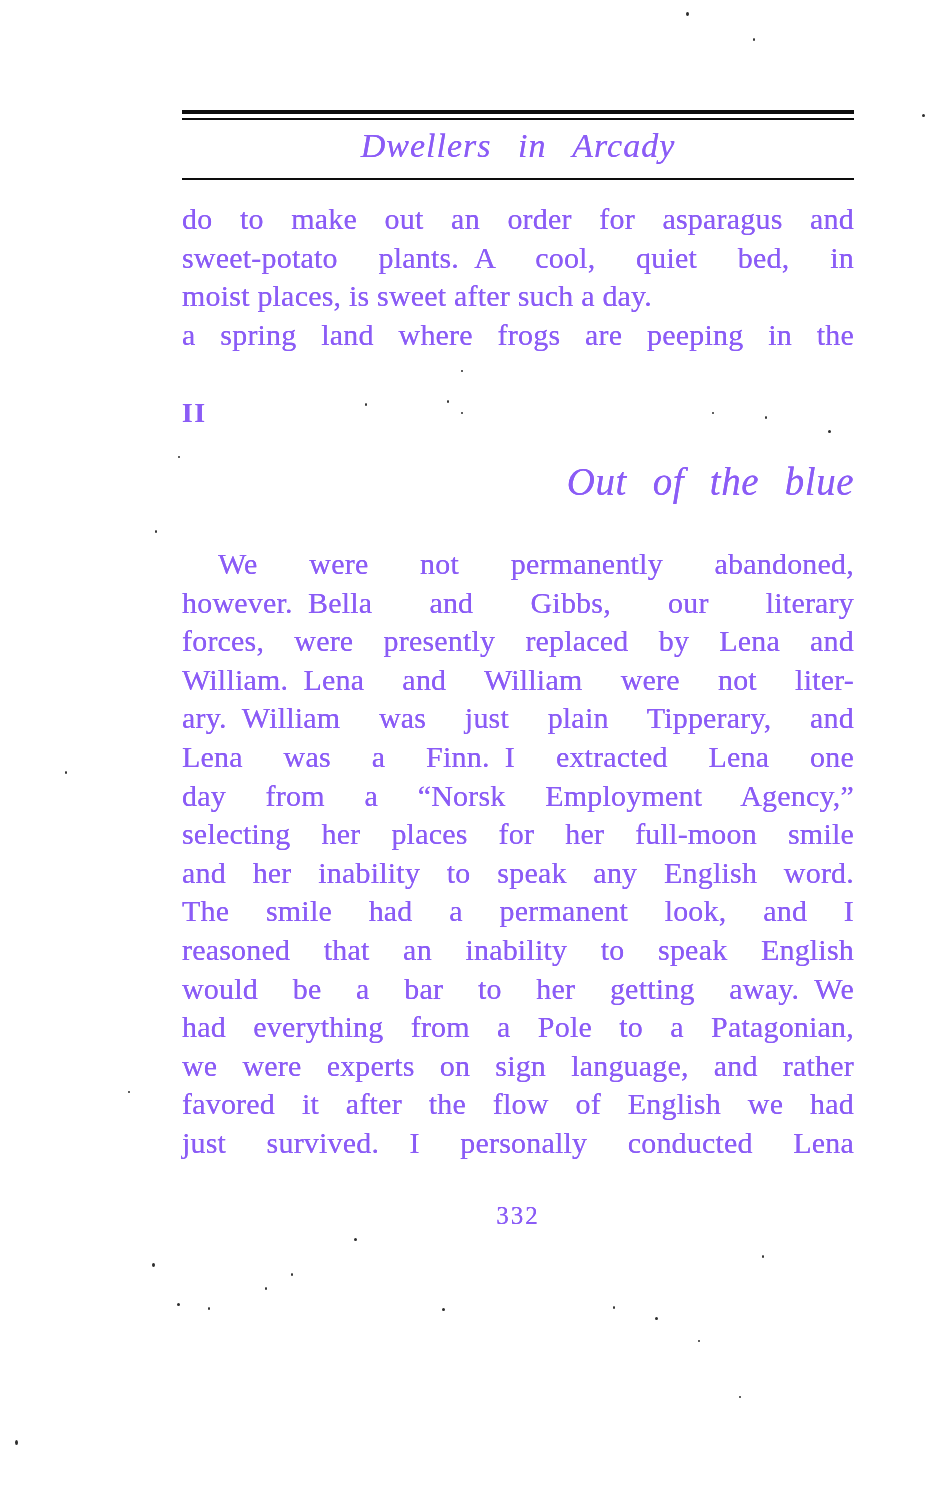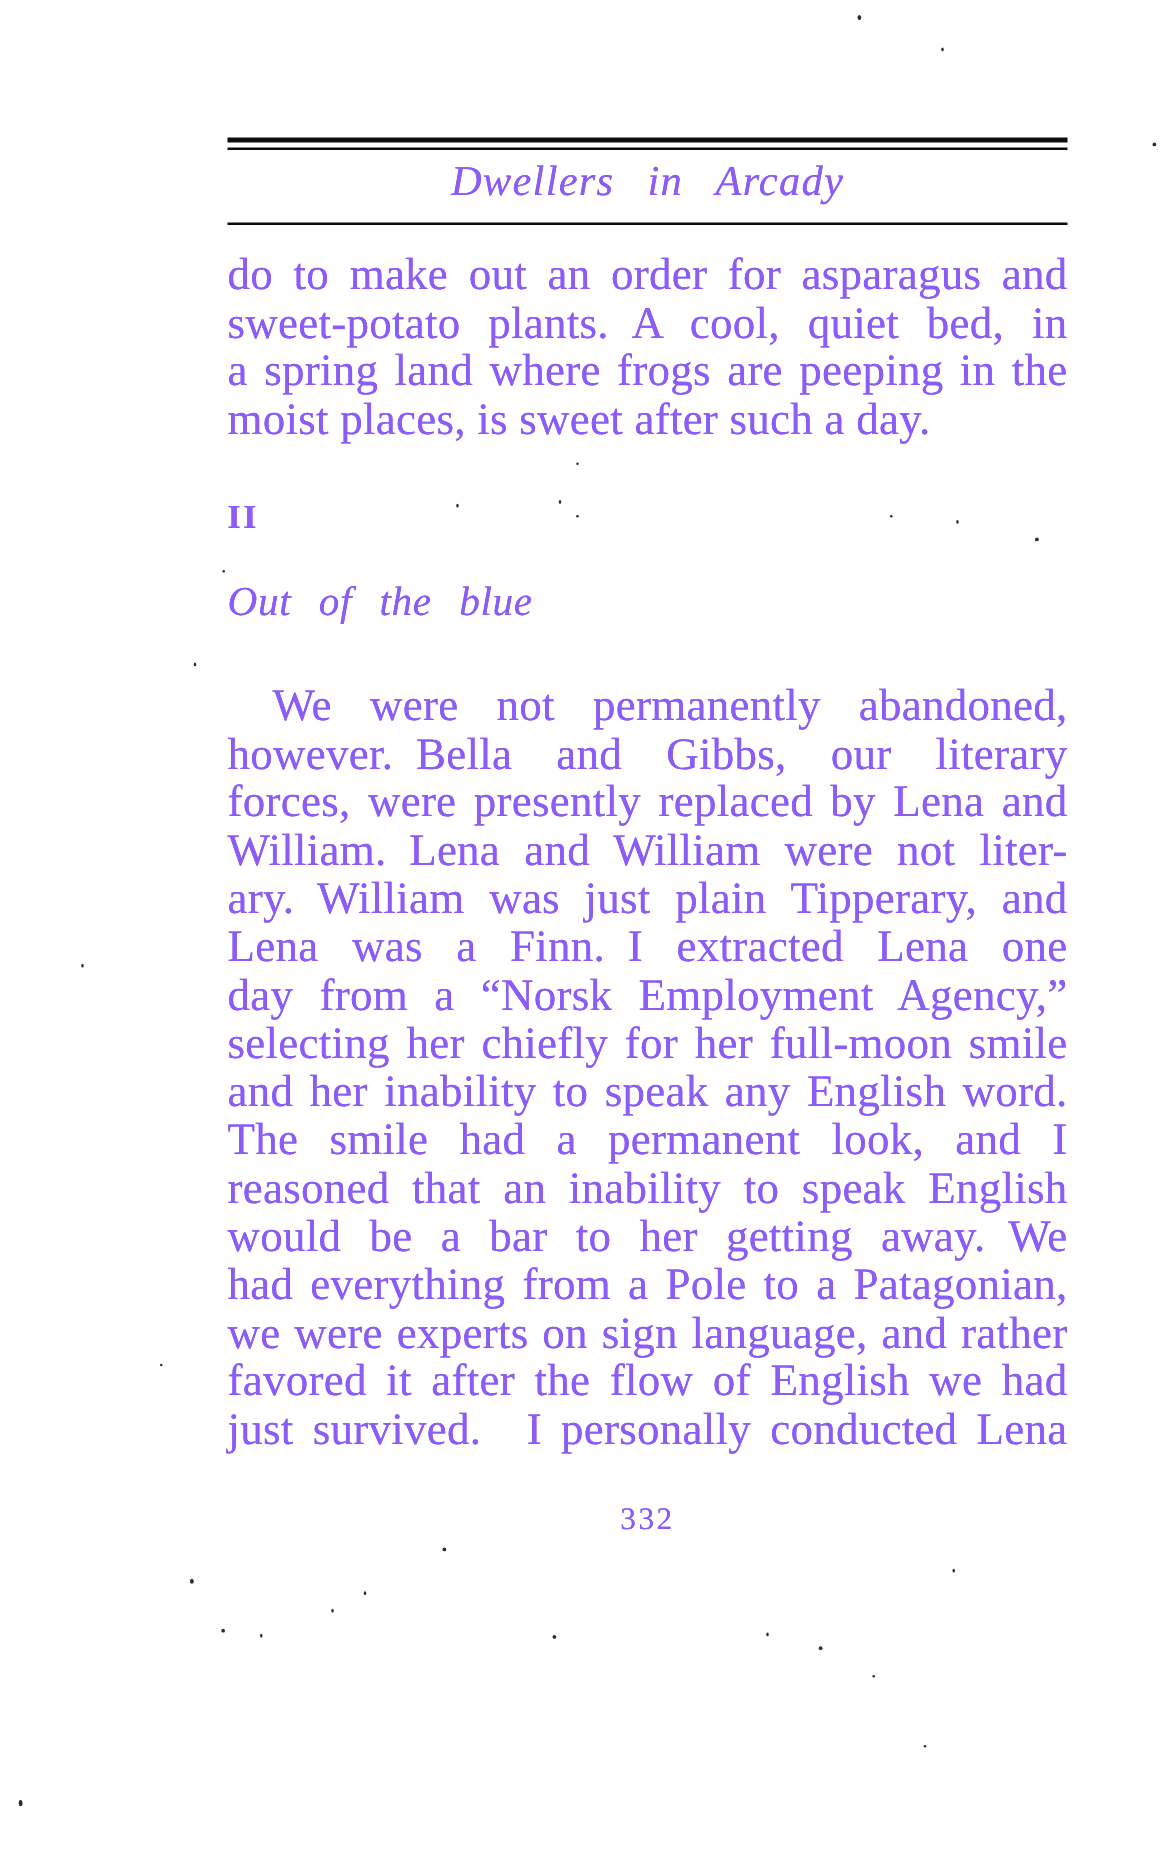--- a/index.html
+++ b/index.html
@@ -31,21 +31,21 @@
     top: 126px;
     text-align: center;
     font-style: italic;
     font-size: 34px;
     line-height: 40px;
     word-spacing: 0.5em;
     letter-spacing: 1px;
     text-shadow: 0 0 0.4px currentColor;
   }
   .para {
-    font-size: 36px;
+    font-size: 30px;
     line-height: 38.6px;
     letter-spacing: 0.2px;
     text-shadow: 0 0 0.4px currentColor;
   }
   .p1 { top: 200px; }
   .p2 { top: 545px; }
   .line {
     text-align: justify;
     text-align-last: justify;
   }
@@ -54,23 +54,23 @@
   .section-number {
     top: 399px;
     font-weight: bold;
     font-size: 27px;
     line-height: 28px;
     letter-spacing: 2px;
     text-shadow: 0 0 0.5px currentColor;
   }
   .section-title {
     top: 463px;
-    text-align: left;
+    text-align: right;
     font-style: italic;
-    font-size: 33px;
+    font-size: 39px;
     line-height: 38px;
     word-spacing: 0.4em;
     letter-spacing: 0.5px;
     text-shadow: 0 0 0.4px currentColor;
   }
   .folio {
     top: 1202px;
     text-align: center;
     font-size: 25px;
     line-height: 28px;
@@ -93,37 +93,37 @@
     <div class="col rule rule-thick"></div>
     <div class="col rule rule-thin"></div>
     <div class="col running-title">Dwellers in Arcady</div>
     <div class="col rule rule-under"></div>
   </header>
 
   <main>
     <div class="col para p1">
         <div class="line">do to make out an order for asparagus and</div>
         <div class="line">sweet-potato plants. A cool, quiet bed, in</div>
+        <div class="line last-left">moist places, is sweet after such a day.</div>
         <div class="line">a spring land where frogs are peeping in the</div>
-        <div class="line last-left">moist places, is sweet after such a day.</div>
       </div>
 
     <div class="col section-number">II</div>
 
     <div class="col section-title">Out of the blue</div>
 
     <div class="col para p2">
         <div class="line indent">We were not permanently abandoned,</div>
         <div class="line">however. Bella and Gibbs, our literary</div>
         <div class="line">forces, were presently replaced by Lena and</div>
         <div class="line">William. Lena and William were not liter-</div>
         <div class="line">ary. William was just plain Tipperary, and</div>
         <div class="line">Lena was a Finn. I extracted Lena one</div>
         <div class="line">day from a “Norsk Employment Agency,”</div>
-        <div class="line">selecting her chiefly for her full-moon smile</div>
+        <div class="line">selecting her places for her full-moon smile</div>
         <div class="line">and her inability to speak any English word.</div>
         <div class="line">The smile had a permanent look, and I</div>
         <div class="line">reasoned that an inability to speak English</div>
         <div class="line">would be a bar to her getting away. We</div>
         <div class="line">had everything from a Pole to a Patagonian,</div>
         <div class="line">we were experts on sign language, and rather</div>
         <div class="line">favored it after the flow of English we had</div>
         <div class="line">just survived.  I personally conducted Lena</div>
       </div>
 

